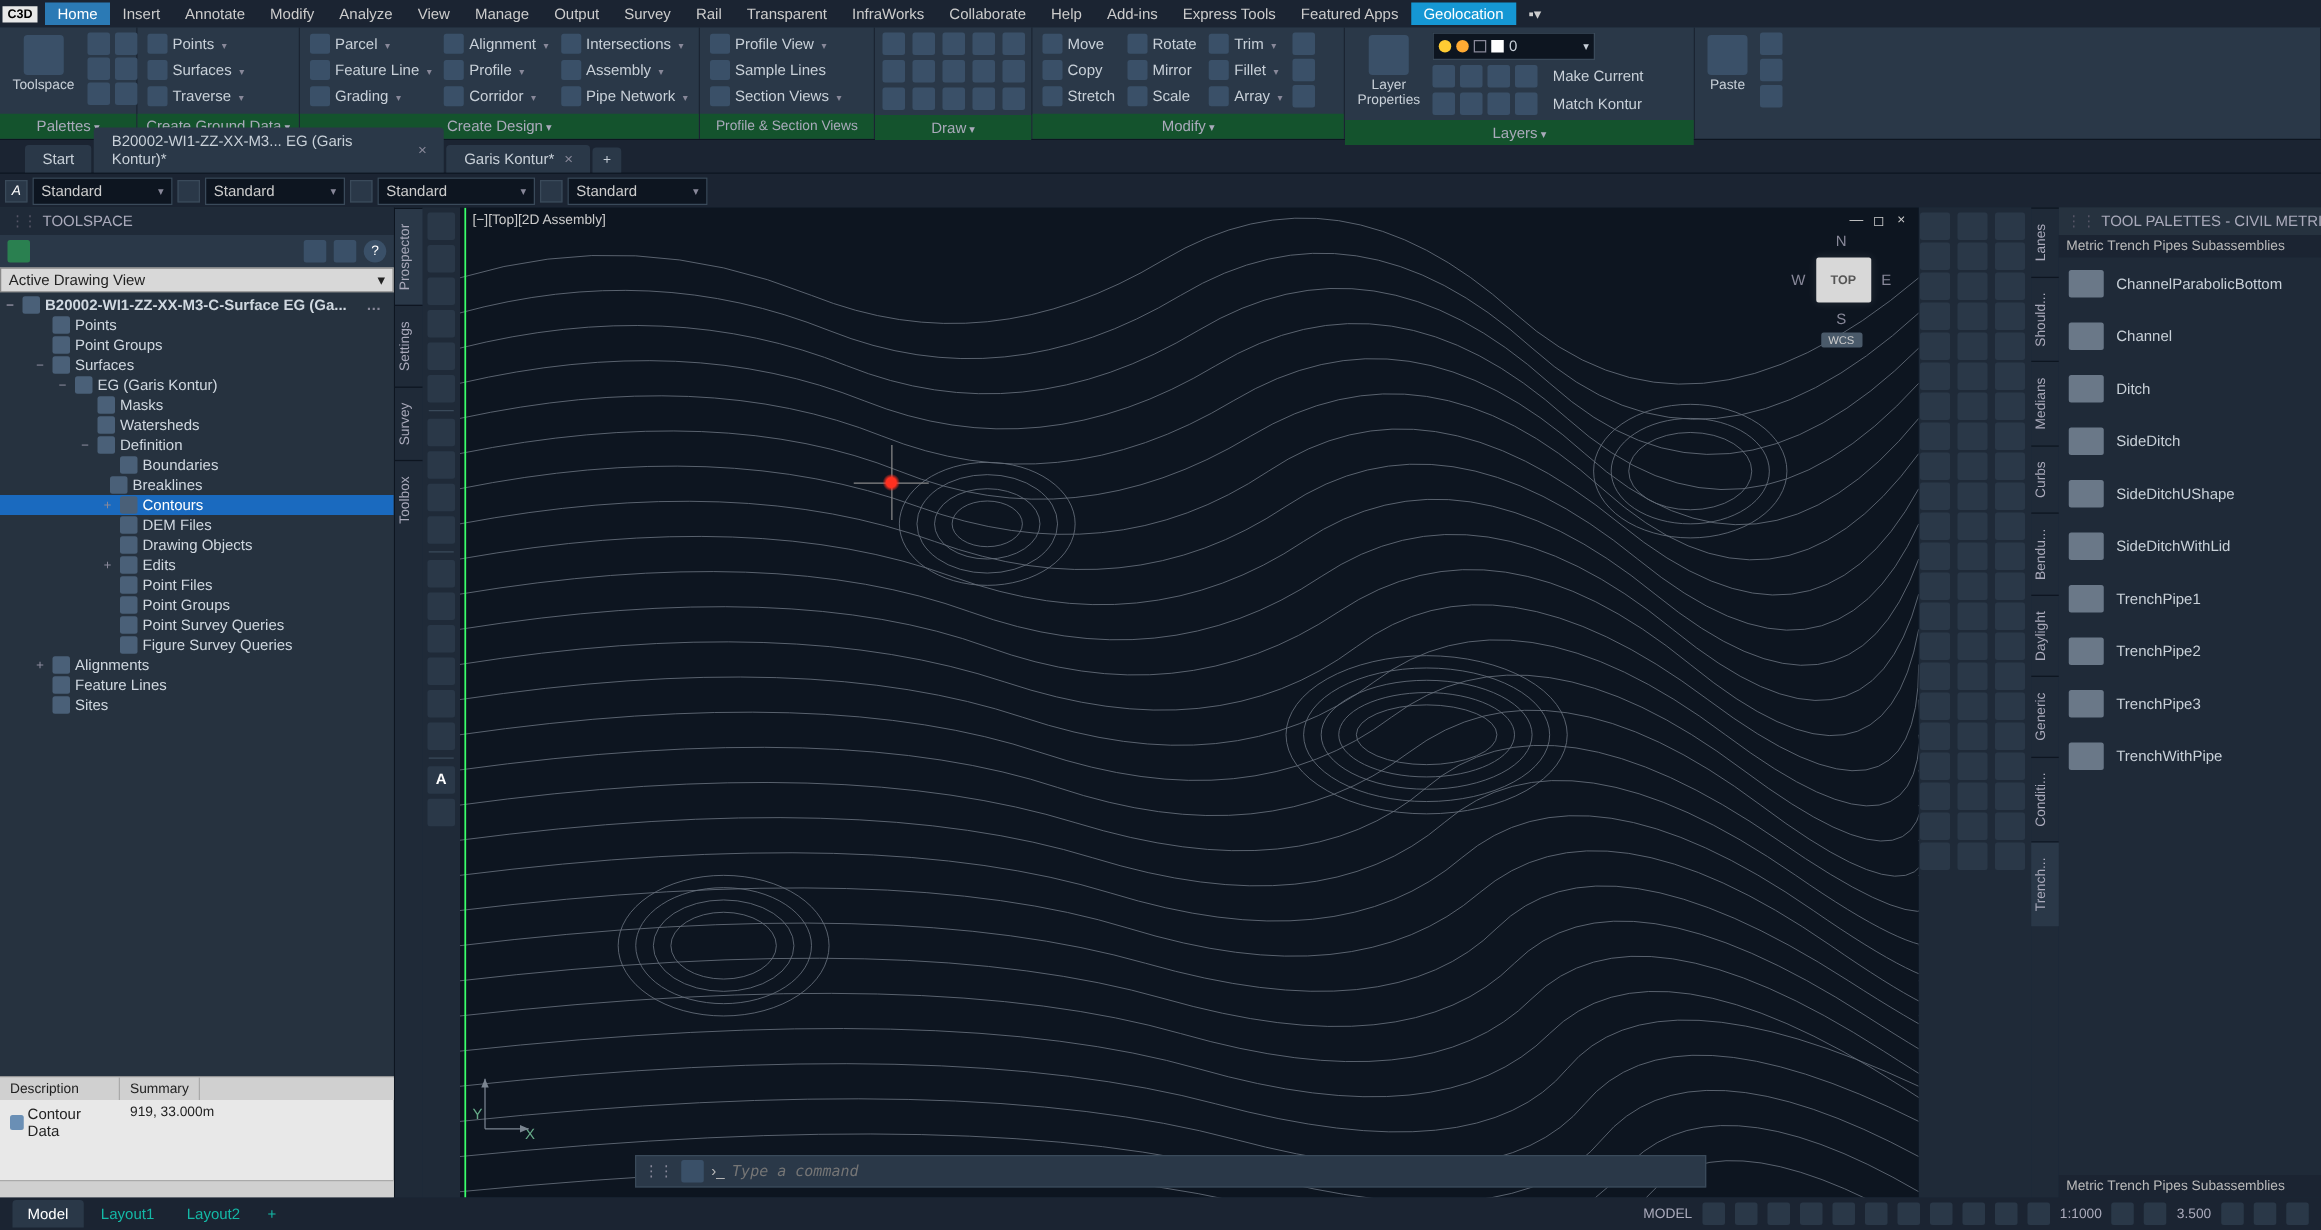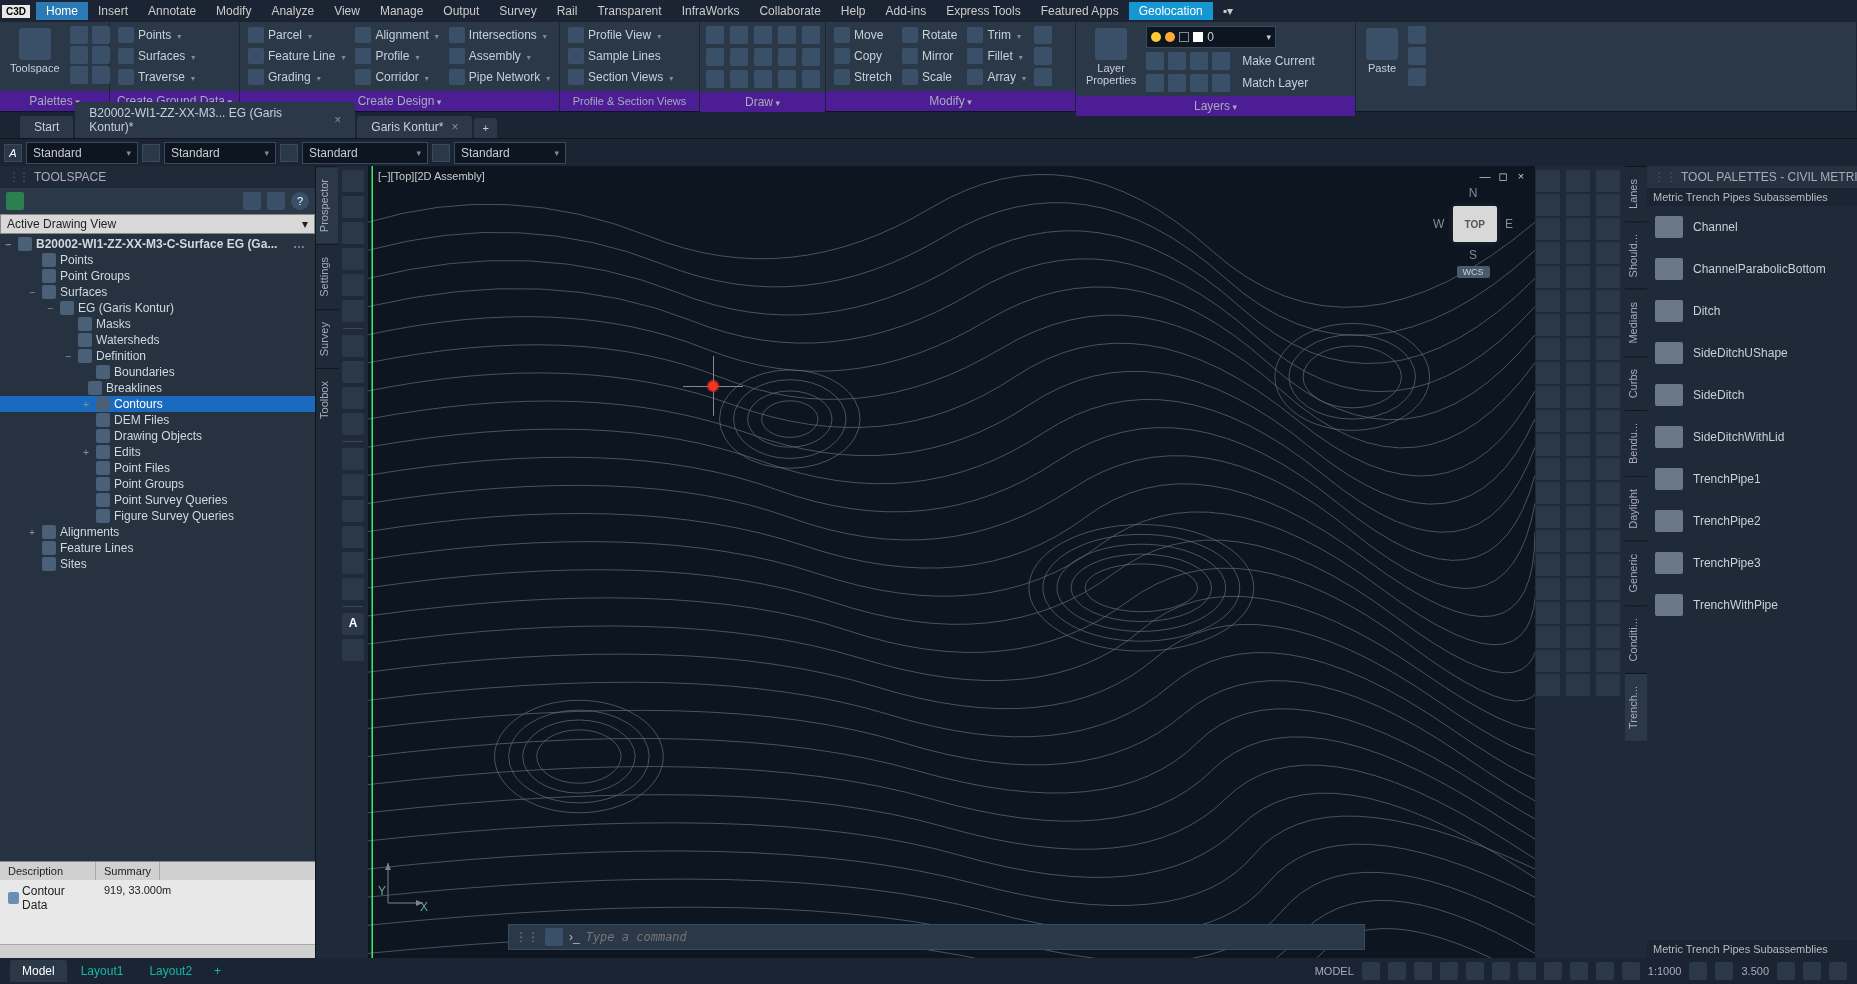--- a/index.html
+++ b/index.html
@@ -5,21 +5,21 @@
 * { margin:0; padding:0; box-sizing:border-box; font-family: "Segoe UI", Arial, sans-serif; font-size:12px; user-select:none; }
 body { background:#1b2838; color:#c8d0d8; width:1857px; height:984px; overflow:hidden; position:relative; }
 .menubar { background:#1b2432; height:22px; display:flex; align-items:center; padding:0 2px; }
 .menubar .logo { background:#e8e8e8; color:#000; font-weight:bold; font-size:10px; padding:1px 4px; margin-right:6px; }
 .menubar .mitem { padding:2px 10px; cursor:pointer; color:#ccc; }
 .menubar .mitem.active { background:#2b7ab5; color:#fff; }
 .menubar .mitem.geo { background:#1597d4; color:#fff; }
 .ribbon { background:#2a3848; height:90px; display:flex; border-bottom:1px solid #0d1520; }
 .ribbon-group { border-right:1px solid #1b2432; display:flex; flex-direction:column; }
 .ribbon-body { flex:1; display:flex; align-items:flex-start; padding:4px 6px; gap:6px; }
-.ribbon-title { background:#4c1d95; text-align:center; font-size:11px; color:#aab; padding:2px 0; height:20px; line-height:16px; }
+.ribbon-title { background:#14532d; text-align:center; font-size:11px; color:#aab; padding:2px 0; height:20px; line-height:16px; }
 .ribbon-title .dd::after { content:" ▾"; font-size:9px; }
 .rbtn { display:flex; align-items:center; gap:4px; padding:1px 2px; cursor:pointer; white-space:nowrap; font-size:12px; }
 .rbtn .ico { width:16px; height:16px; background:#3a5068; border-radius:2px; display:inline-block; flex-shrink:0; }
 .rbtn .dd::after { content:"▾"; font-size:8px; color:#889; margin-left:2px; }
 .rcol { display:flex; flex-direction:column; gap:3px; }
 .bigbtn { display:flex; flex-direction:column; align-items:center; gap:2px; padding:2px 4px; cursor:pointer; }
 .bigbtn .bigico { width:32px; height:32px; background:#3a5068; border-radius:3px; }
 .bigbtn .lbl { font-size:11px; text-align:center; line-height:12px; }
 .icogrid { display:grid; grid-template-columns:repeat(5,20px); gap:4px; }
 .icogrid .ico, .icorow .ico { width:18px; height:18px; background:#3a5068; border-radius:2px; cursor:pointer; }
@@ -358,21 +358,21 @@
           <div class="rbtn" style="margin-left:6px">
               <span>Make Current</span>
             </div>
         </div>
         <div class="icorow">
           <span class="ico"></span>
             <span class="ico"></span>
             <span class="ico"></span>
             <span class="ico"></span>
           <div class="rbtn" style="margin-left:6px">
-              <span>Match Layer</span>
+              <span>Match Kontur</span>
             </div>
         </div>
       </div>
     </div>
     <div class="ribbon-title"><span class="dd">Layers</span></div>
   </div>
 
   <div class="ribbon-group" style="flex:1;min-width:90px">
     <div class="ribbon-body">
       <div class="bigbtn">
@@ -774,37 +774,37 @@
 
   <div class="toolpalette">
     <div class="tp-header">
         <span class="grip">⋮⋮</span>
         <span>TOOL PALETTES - CIVIL METRIC S...</span>
       </div>
     <div class="tp-sub">Metric Trench Pipes Subassemblies</div>
     <div class="tp-list" id="tp-list">
         <div class="tp-item">
           <span class="thumb"></span>
+          <span>ChannelParabolicBottom</span>
+        </div>
+        <div class="tp-item">
+          <span class="thumb"></span>
           <span>Channel</span>
         </div>
         <div class="tp-item">
           <span class="thumb"></span>
-          <span>ChannelParabolicBottom</span>
-        </div>
-        <div class="tp-item">
-          <span class="thumb"></span>
           <span>Ditch</span>
         </div>
         <div class="tp-item">
           <span class="thumb"></span>
+          <span>SideDitch</span>
+        </div>
+        <div class="tp-item">
+          <span class="thumb"></span>
           <span>SideDitchUShape</span>
-        </div>
-        <div class="tp-item">
-          <span class="thumb"></span>
-          <span>SideDitch</span>
         </div>
         <div class="tp-item">
           <span class="thumb"></span>
           <span>SideDitchWithLid</span>
         </div>
         <div class="tp-item">
           <span class="thumb"></span>
           <span>TrenchPipe1</span>
         </div>
         <div class="tp-item">

